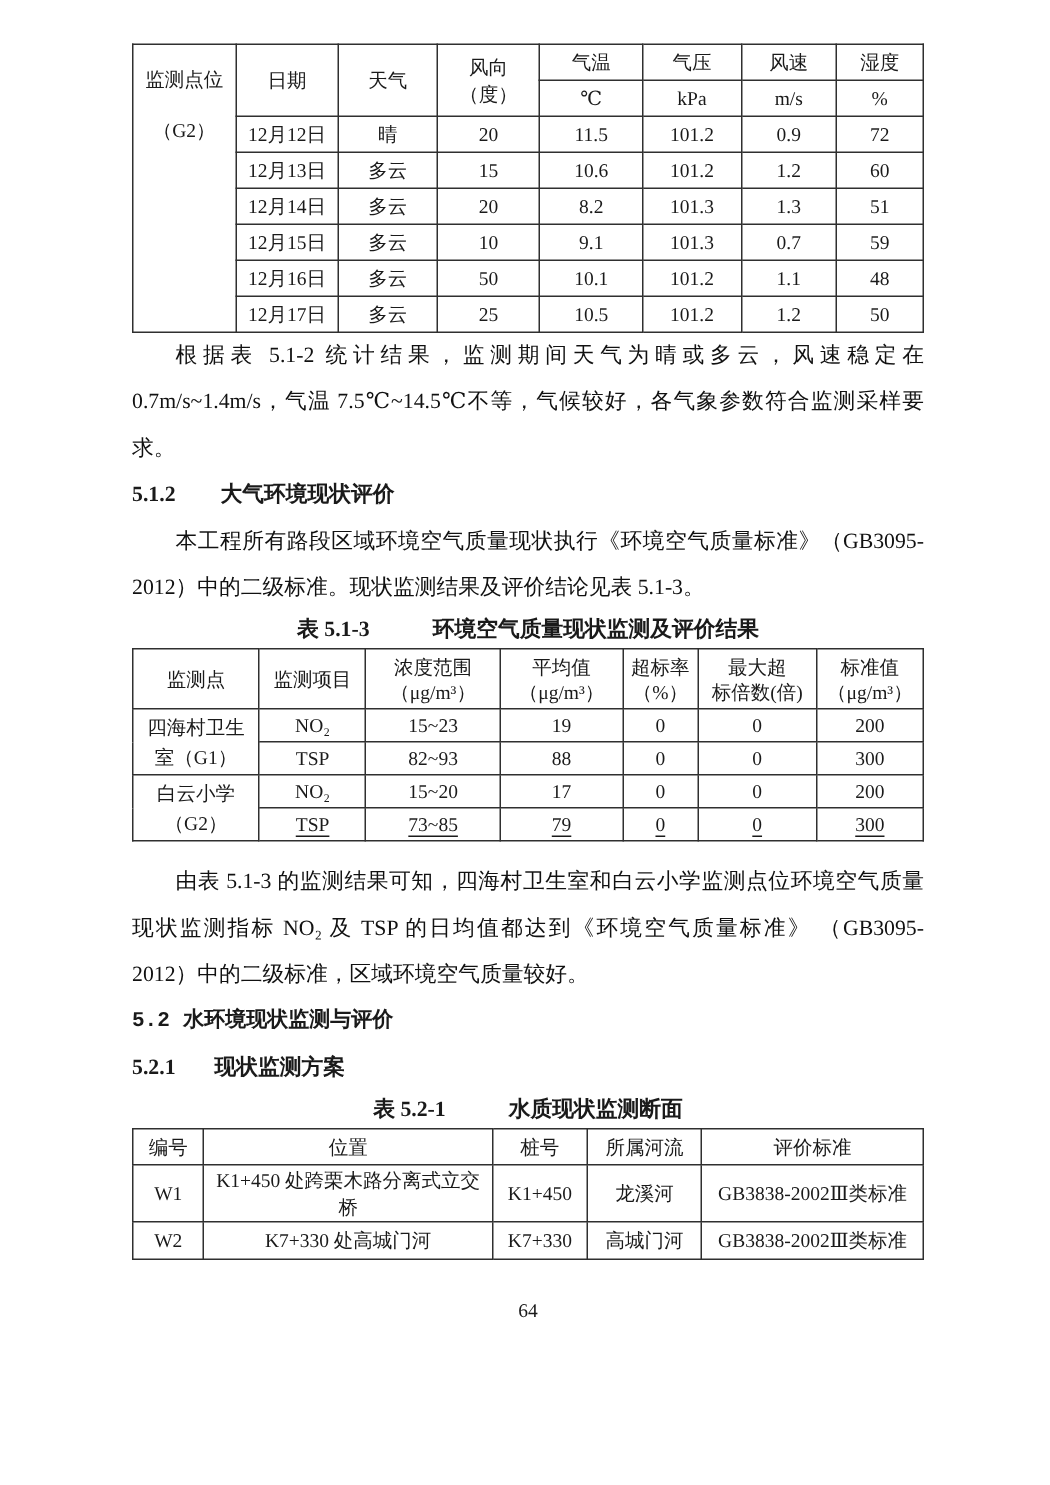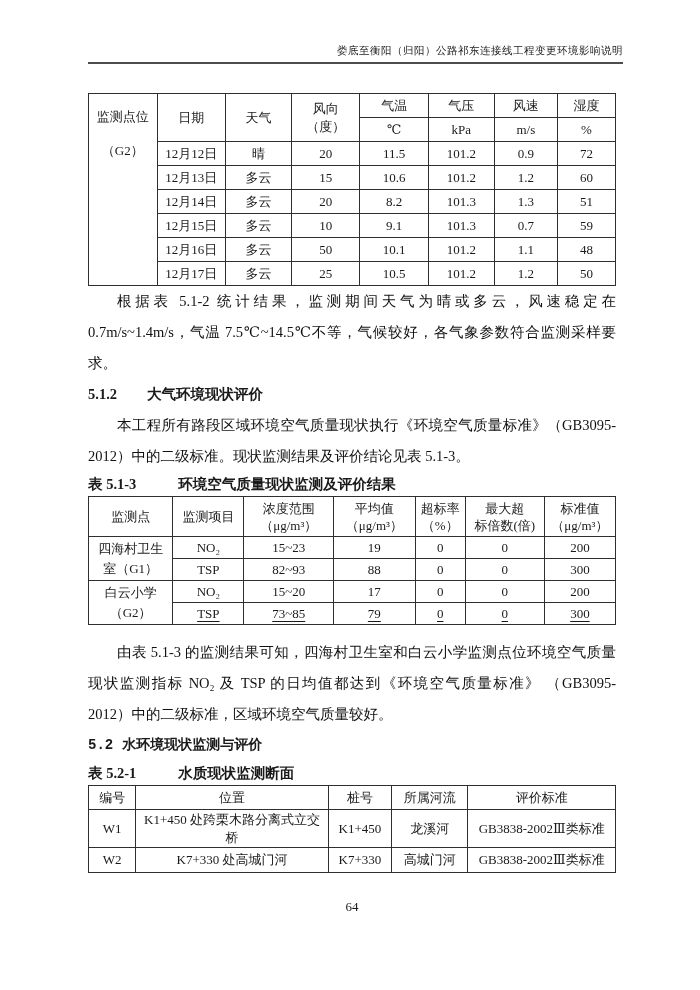--- a/index.html
+++ b/index.html
@@ -54,21 +54,21 @@
   .h512 .ht { margin-left:30px; }
   .h52 {
     font-family:Liberation Mono, monospace;
     font-weight:bold; font-size:14px;
   }
   .h52 .ht { margin-left:9px; }
   .h521 .ht { margin-left:26px; }
   .item-a { font-size:14.5px; line-height:31px; text-indent:2em; }
 
   .table-title {
-    line-height:24px; text-align:left;
+    line-height:24px; text-align:center;
     font-weight:bold; font-size:14.5px;
   }
   .table-title .tlabel { margin-right:42px; }
 
   
   .air-table td { height:22px; }
   .air-table .hrow td { height:40px; padding:2px 1px; }
   .air-table .hrow div { line-height:17px; }
   .site-cell div { line-height:20px; }
   .u-row td { text-decoration:underline; text-underline-offset:3px; }
@@ -80,23 +80,20 @@
   .page-number {
     margin-top:26px; text-align:center;
     font-size:13px; color:#1a1a1a;
   }
 </style>
 </head>
 <body>
 
 <div class="page">
 
-  <div class="doc-header">
-    <span>娄底至衡阳（归阳）公路祁东连接线工程变更环境影响说明</span>
-  </div>
 
   <div class="content">
 
     <table class="weather-table">
       <colgroup>
         <col style="width:13%">
           <col style="width:13%">
           <col style="width:12.5%">
           <col style="width:13%">
         <col style="width:13%">
@@ -270,20 +267,23 @@
       </tr>
     </tbody>
       </table>
 
     <p class="para p3">由表 5.1-3 的监测结果可知，四海村卫生室和白云小学监测点位环境空气质量现状监测指标 NO₂ 及 TSP 的日均值都达到《环境空气质量标准》 （GB3095-2012）中的二级标准，区域环境空气质量较好。</p>
 
     <div class="heading h52">
       <span class="num">5.2</span><span class="ht">水环境现状监测与评价</span>
     </div>
 
+    <div class="heading h521">
+      <span class="num">5.2.1</span><span class="ht">现状监测方案</span>
+    </div>
 
 
     <div class="table-title">
       <span class="tlabel">表 5.2-1</span><span>水质现状监测断面</span>
     </div>
 
     <table class="water-table">
       <colgroup>
         <col style="width:9%">
           <col style="width:36.5%">

